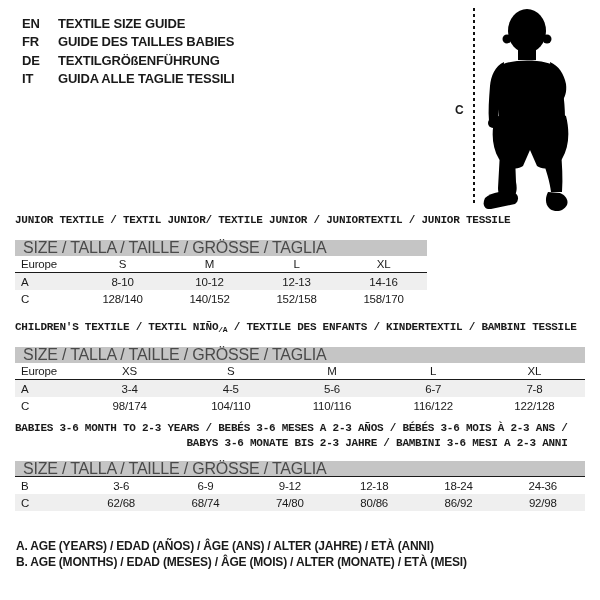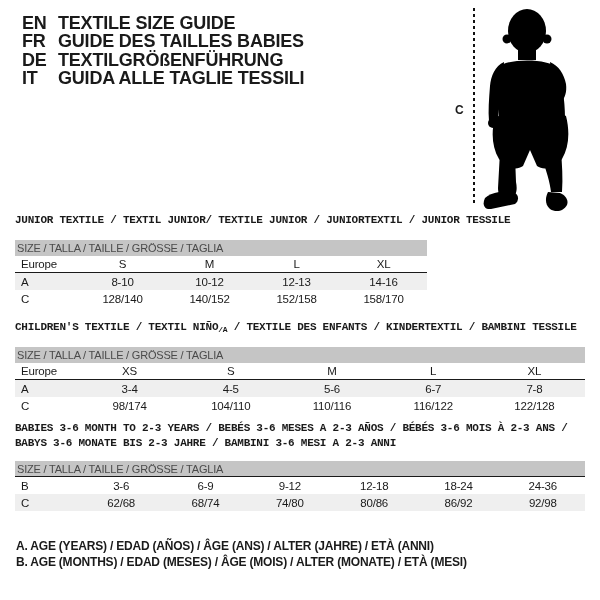--- a/index.html
+++ b/index.html
@@ -6,38 +6,38 @@
   body {
     width:600px; height:600px; position:relative; overflow:hidden;
     background:#ffffff; color:#1a1a1a;
     font-family:"Liberation Sans", sans-serif;
   }
   .abs { position:absolute; }
 
   
   .lang-block { left:22px; top:14px; }
   .lang-row { display:flex; height:18.5px; align-items:center;
-              font-weight:bold; font-size:18px; letter-spacing:-0.2px; }
+              font-weight:bold; font-size:13px; letter-spacing:-0.2px; }
   .lang-code { width:36px; }
 
   
   .measure-line { left:473px; top:8px; width:2px; height:198px;
     background:repeating-linear-gradient(to bottom,#111 0 3px,transparent 3px 6px); }
   .measure-label { left:455px; top:103px; font-weight:bold; font-size:12px; }
 
   
   .section-title { font-weight:bold; font-size:11px; letter-spacing:-0.25px; white-space:nowrap;font-family:Liberation Mono, monospace; }
   .section-title .sub { font-size:8px; vertical-align:-2px; }
-  .title-2line { line-height:15px; }
+  .title-2line { line-height:15px;text-align:right; }
 
   
   .size-table { }
   .size-bar { background:#c5c5c5; color:#4a4a4a; height:16px;
-    display:flex; align-items:center; padding-left:2px;
-    font-size:11px; letter-spacing:-0.2px; box-sizing:border-box; }
+    display:flex; align-items:center; padding-left:8px;
+    font-size:16px; letter-spacing:-0.2px; box-sizing:border-box; }
   .size-bar.dark-under { border-bottom:1px solid #1a1a1a; }
   .trow { display:flex; height:17px; align-items:center;
     font-size:11.5px; letter-spacing:-0.2px; box-sizing:border-box; }
   .trow.alt { background:#efefef; }
   .trow.dark-under { border-bottom:1px solid #1a1a1a;justify-content:flex-end; }
   .tlabel { width:58px; padding-left:6px; flex:none; }
   .tcell { flex:1; text-align:center; }
 
   
   .legend { left:16px; top:538px; font-weight:bold; font-size:12px;

